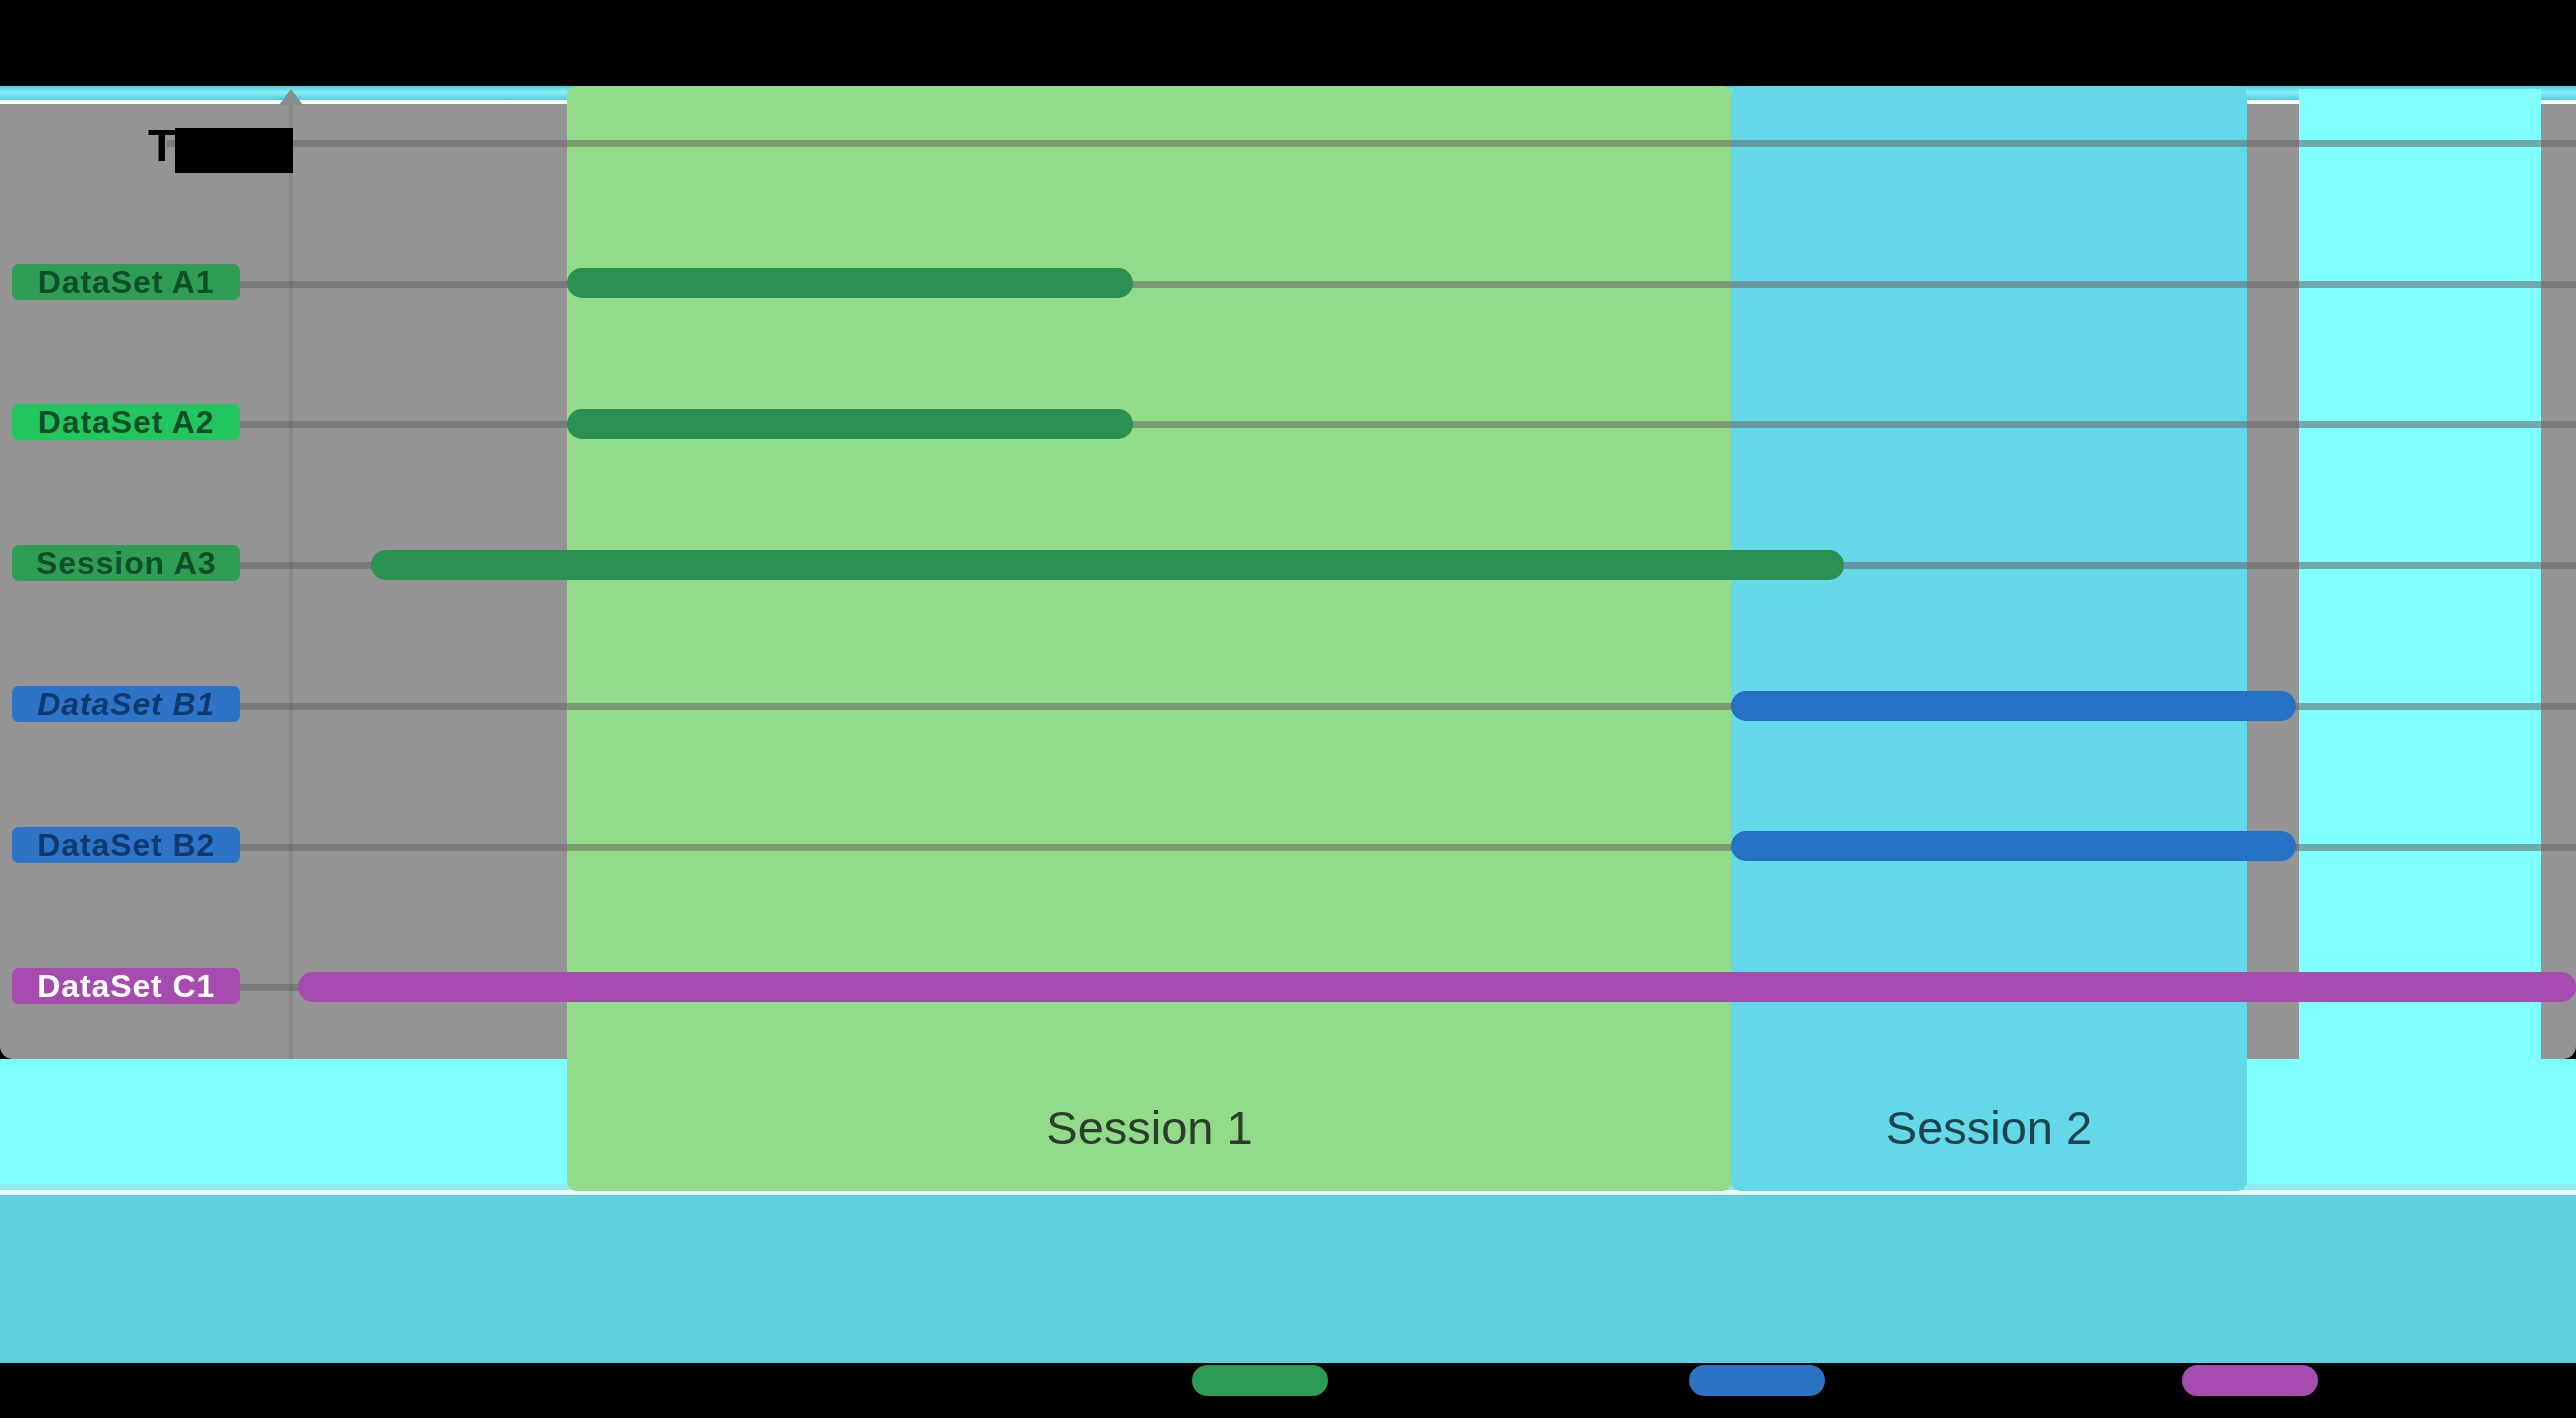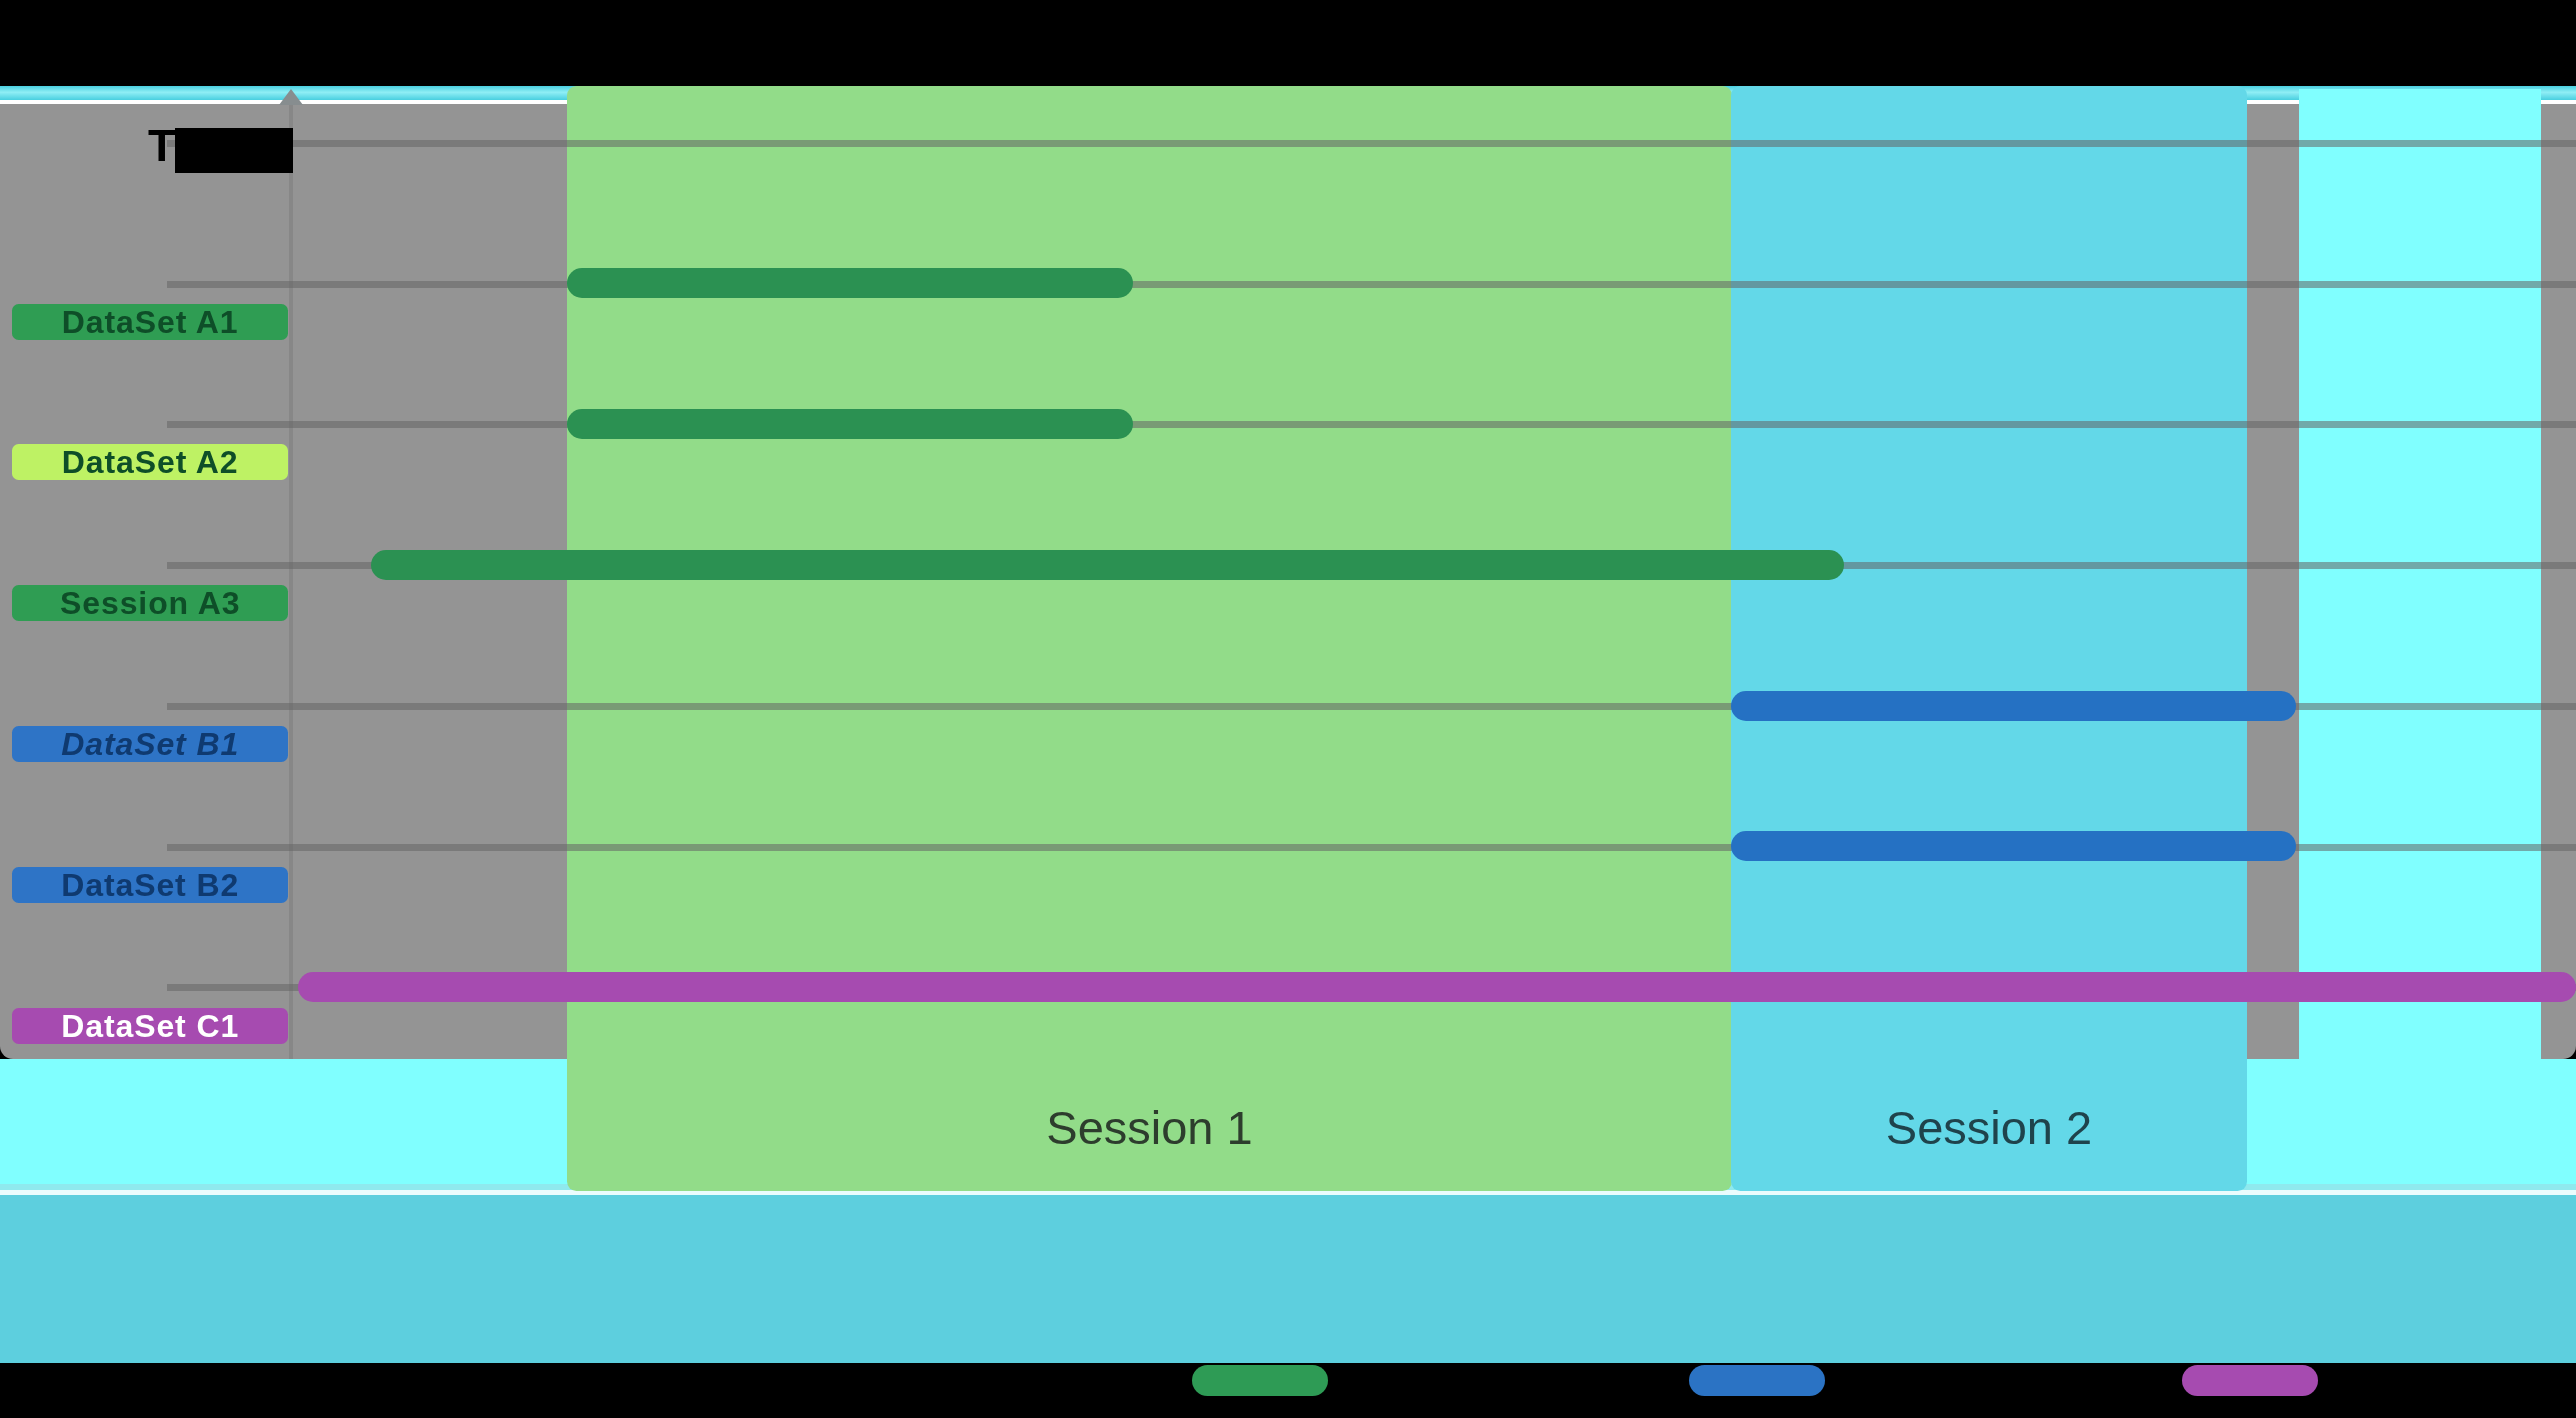--- a/index.html
+++ b/index.html
@@ -1,20 +1,20 @@
 <!DOCTYPE html>
 <html style="font-size:15px"><head>
 <meta charset="utf-8">
 <style>
   html,body{margin:0;padding:0;background:#000;}
   #page{position:relative;width:2576px;height:1419px;background:#000;overflow:hidden;
         font-family:"Liberation Sans",sans-serif;}
   #page div{position:absolute;box-sizing:border-box;}
   .row-label{height:36px;border-radius:6.6px;display:flex;align-items:center;justify-content:center;
-             font-weight:bold;font-size:32px;letter-spacing:0.9px;width:276px;left:12.2px;margin-top:40px;}
+             font-weight:bold;font-size:32px;letter-spacing:0.9px;width:228px;left:12.2px;}
   .bar{height:30px;border-radius:15px;}
   .gridline{left:167px;width:2409px;height:6.6px;background:rgba(100,100,100,0.55);}
   .session-col{top:86px;height:1105px;border-radius:9.4px;}
   .session-label{left:0;width:100%;top:1014px;text-align:center;font-size:47px;}
   .pill{top:1365px;width:136px;height:31px;border-radius:16px;}
 </style>
 </head>
 <body>
 
 <div id="page">
@@ -56,21 +56,21 @@
   <div id="bars-layer" style="left:0;top:0;width:2576px;height:1419px;">
       <div class="bar" style="left: 567px; width: 566px; top: 268px; background: rgb(43, 145, 82);"></div>
       <div class="bar" style="left: 567px; width: 566px; top: 409px; background: rgb(43, 145, 82);"></div>
       <div class="bar" style="left: 371px; width: 1473px; top: 550px; background: rgb(43, 145, 82);"></div>
       <div class="bar" style="left: 1731px; width: 565px; top: 691px; background: rgb(37, 113, 195);"></div>
       <div class="bar" style="left: 1731px; width: 565px; top: 831px; background: rgb(37, 113, 195);"></div>
       <div class="bar" style="left: 298px; width: 2278px; top: 972px; background: rgb(166, 75, 176);"></div>
     </div>
   <div id="labels-layer" style="left:0;top:0;width:2576px;height:1419px;">
       <div class="row-label" style="top: 264px; background: rgb(47, 157, 83); color: rgb(14, 78, 40);">DataSet A1</div>
-      <div class="row-label" style="top: 404px; background: #bef264; color: rgb(14, 78, 40);">DataSet A2</div>
+      <div class="row-label" style="top: 404px; background: #22c55e; color: rgb(14, 78, 40);">DataSet A2</div>
       <div class="row-label" style="top: 545px; background: rgb(47, 157, 83); color: rgb(14, 78, 40);">Session A3</div>
       <div class="row-label" style="top: 686px; background: rgb(46, 116, 198); color: rgb(15, 58, 112); font-style: italic;">DataSet B1</div>
       <div class="row-label" style="top: 827px; background: rgb(46, 116, 198); color: rgb(15, 58, 112);">DataSet B2</div>
       <div class="row-label" style="top: 968px; background: rgb(166, 75, 176); color: #ffffff;">DataSet C1</div>
     </div>
 
   <div style="left:148px;top:120px;font-size:45px;font-weight:bold;color:#000;">Time</div>
   <div id="redact-0" style="background: rgb(0, 0, 0); left: 175px; top: 128px; width: 118px; height: 45px;"></div>
 
   <div id="legend-layer" style="left:0;top:0;width:2576px;height:1419px;">

